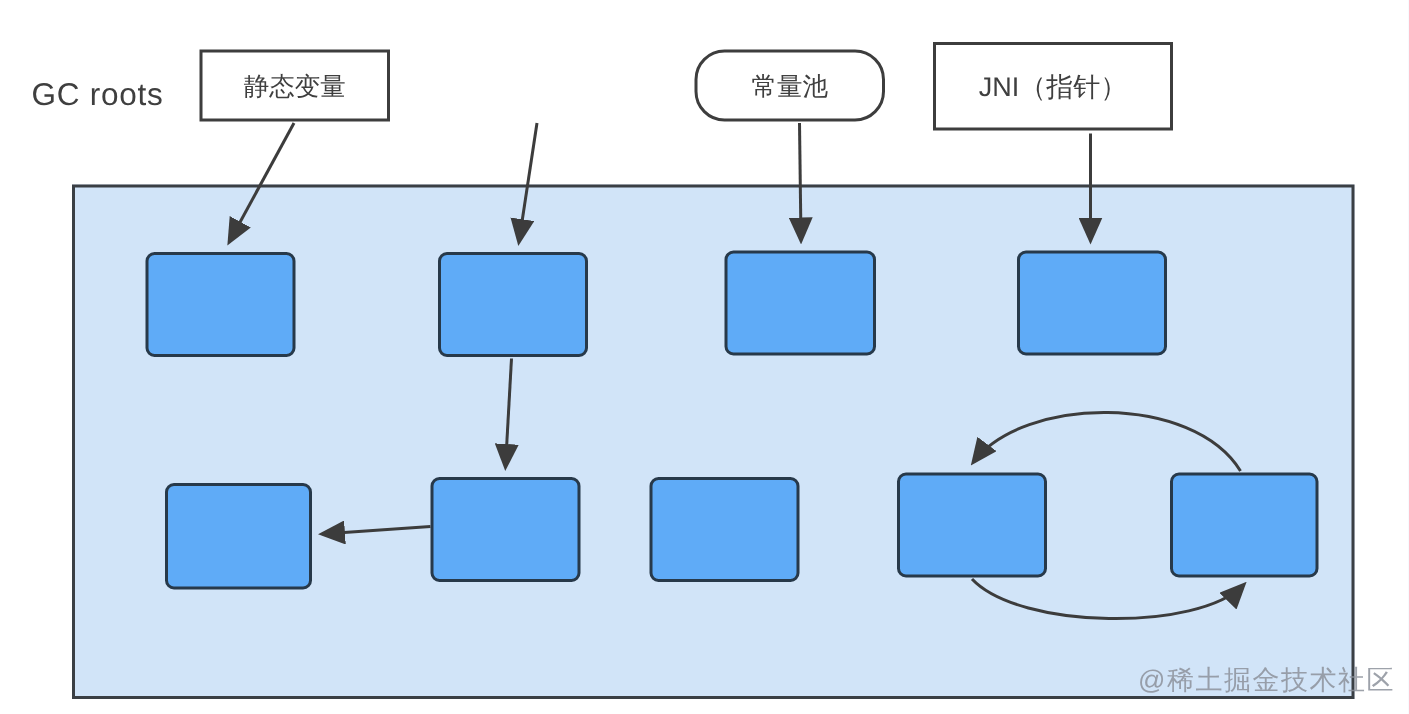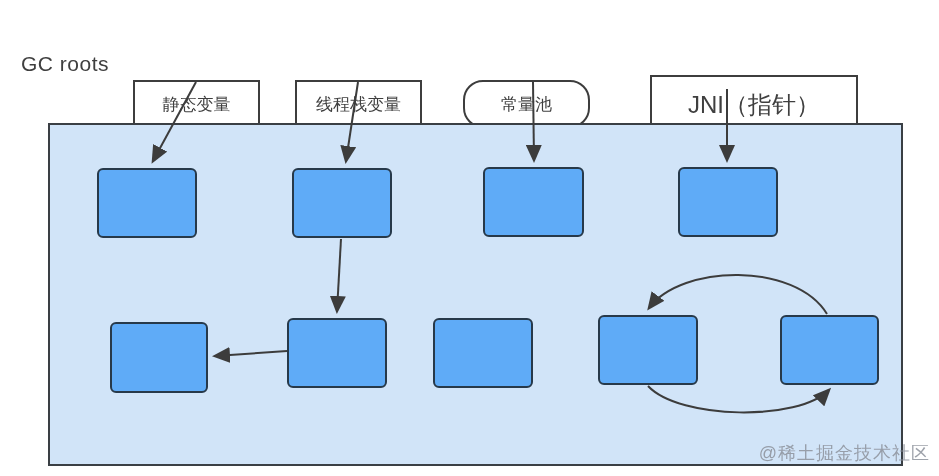--- a/index.html
+++ b/index.html
@@ -27,26 +27,25 @@
   .root-box {
     position: absolute;
     background: #ffffff;
     border: 2px solid var(--root-box-border, #3d3d3d);
     display: flex;
     align-items: center;
     justify-content: center;
     font-size: 17px;
     color: var(--text, #3f3f3f);
     box-sizing: border-box;
-    margin-top: 47px;
   }
   #root-static   { left: 133px; top: 33px; width: 127px; height: 48px; }
   #root-thread   { left: 295px; top: 33px; width: 127px; height: 48px; }
   #root-constant { left: 463px; top: 33px; width: 127px; height: 48px; border-radius: 20px; }
-  #root-jni      { left: 650px; top: 28px; width: 208px; height: 59px; font-size: 24px; }
+  #root-jni      { left: 622px; top: 28px; width: 160px; height: 59px; font-size: 18px; }
   .heap {
     position: absolute;
     left: 48px;
     top: 123px;
     width: 855px;
     height: 343px;
     background: var(--heap-fill, #d1e4f8);
     border: 2px solid var(--heap-border, #3a3f44);
     box-sizing: border-box;
   }
@@ -92,21 +91,20 @@
 </style>
 </head>
 <body>
 
 <div id="stage">
 
   <div class="gc-roots-label">GC roots</div>
 
   <div class="root-box" id="root-static">静态变量</div>
 
-  <div class="root-box" id="root-thread">线程栈变量</div>
 
   <div class="root-box" id="root-constant">常量池</div>
 
   <div class="root-box" id="root-jni">JNI（指针）</div>
 
   <div class="heap"></div>
 
   <div class="obj" id="obj-1"></div>
   <div class="obj" id="obj-2"></div>
   <div class="obj" id="obj-3"></div>

